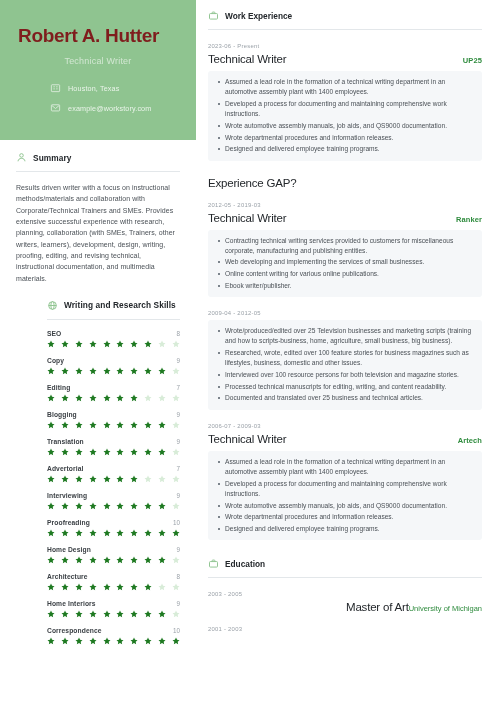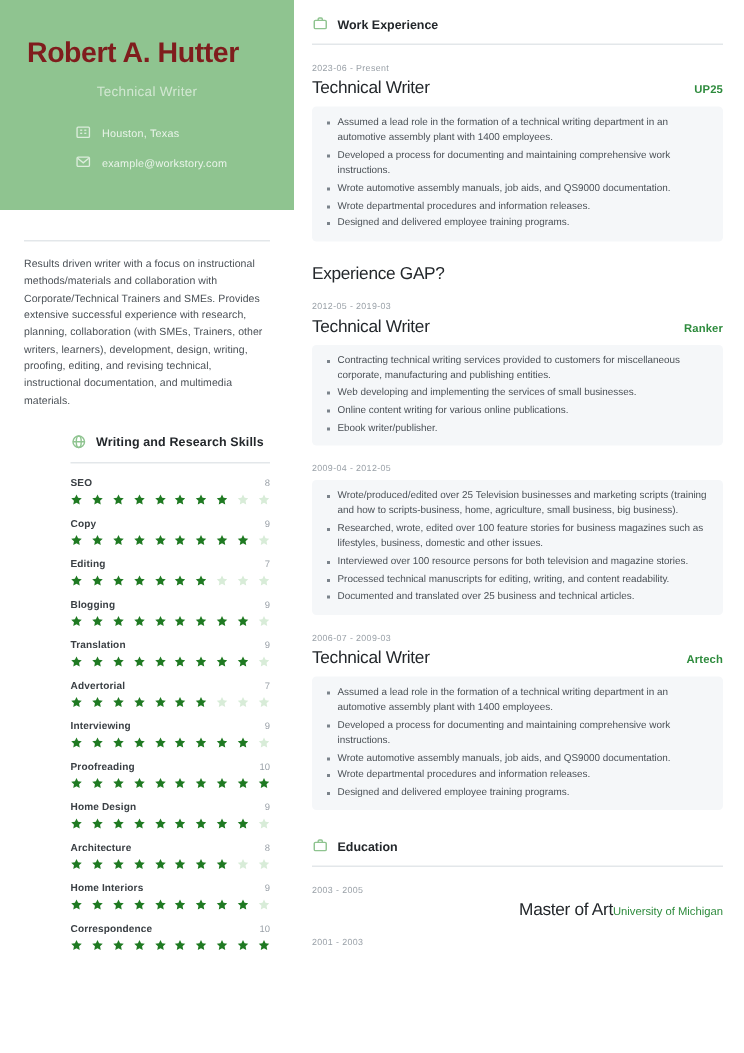--- a/index.html
+++ b/index.html
@@ -124,20 +124,29 @@
               <rect x="2" y="4" width="12" height="9" rx="1.2"></rect>
               <polyline points="2.6,5 8,9.5 13.4,5"></polyline>
             </svg>
           </span>
           <span class="contact-txt">example@workstory.com</span>
         </div>
       </div>
     </div>
 
     <div class="lsection">
+      <div class="sec-head">
+        <span class="sec-ico">
+          <svg viewBox="0 0 16 16" fill="none" stroke="#8fc490" stroke-width="1.4">
+            <circle cx="8" cy="5" r="2.6"></circle>
+            <path d="M3 13.5c0-2.6 2.2-4.2 5-4.2s5 1.6 5 4.2"></path>
+          </svg>
+        </span>
+        <span class="sec-title">Summary</span>
+      </div>
       <div class="sec-rule"></div>
       <div class="summary-txt">Results driven writer with a focus on instructional methods/materials and collaboration with Corporate/Technical Trainers and SMEs. Provides extensive successful experience with research, planning, collaboration (with SMEs, Trainers, other writers, learners), development, design, writing, proofing, editing, and revising technical, instructional documentation, and multimedia materials.</div>
     </div>
 
     <div class="lsection" style="padding-top:16px;padding-left:47px;">
       <div class="sec-head">
         <span class="sec-ico">
           <svg viewBox="0 0 16 16" fill="none" stroke="#8fc490" stroke-width="1.4">
             <circle cx="8" cy="8" r="5.6"></circle>
             <ellipse cx="8" cy="8" rx="2.4" ry="5.6"></ellipse>

